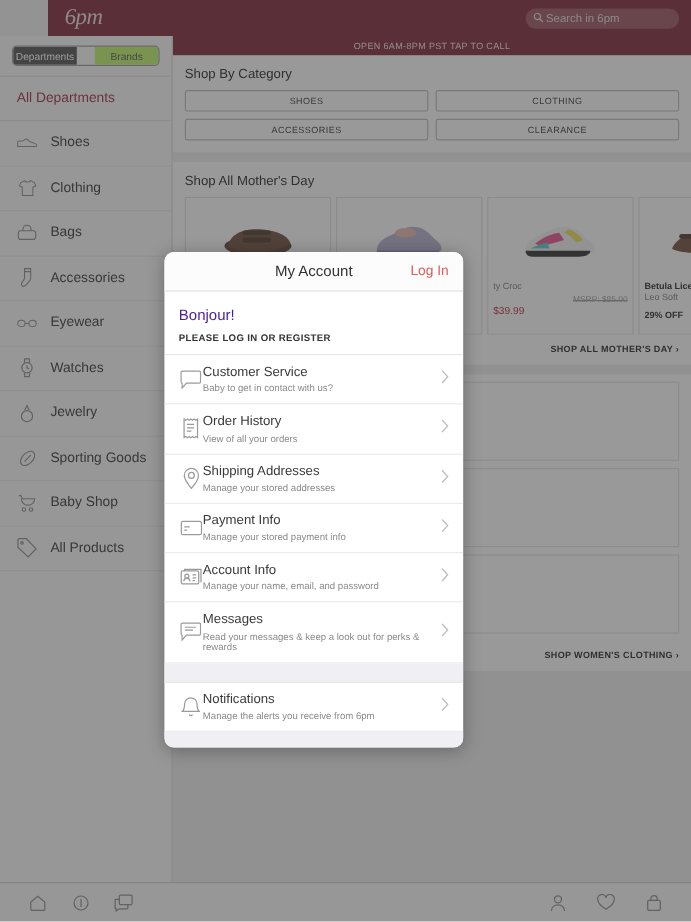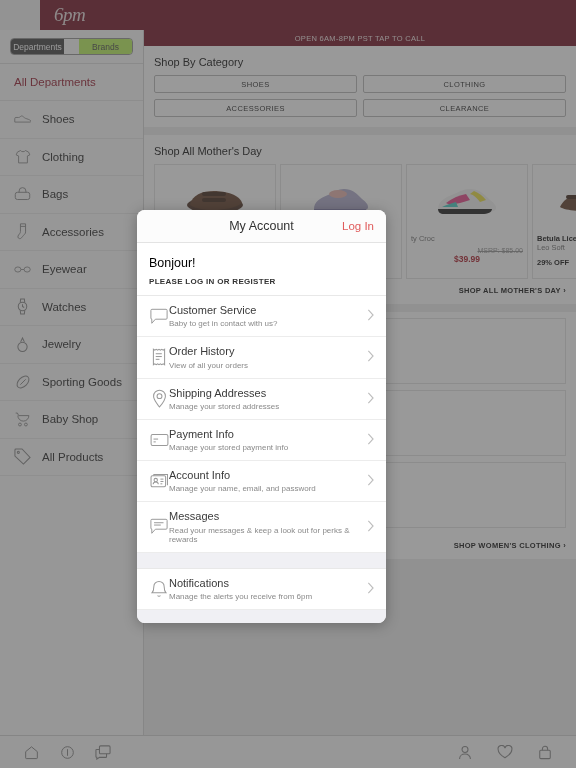--- a/index.html
+++ b/index.html
@@ -150,21 +150,21 @@
     height: 115px;
     position: relative;
   }
   .prod-img {
     height: 62px;
     display: flex; align-items: center; justify-content: center;
   }
   .prod-brand { font-size: 7.5px; font-weight: bold; color: #222; margin-top: 3px; }
   .prod-name { font-size: 7.5px; color: #777; }
   .prod-msrp { font-size: 7px; color: #999; text-align: right; text-decoration: line-through; margin-top: 4px; }
-  .prod-price { font-size: 8.5px; color: #b02a37; font-weight: bold; text-align: center; }
+  .prod-price { font-size: 8.5px; color: #b02a37; font-weight: normal; text-align: left; }
   .prod-off { font-size: 7.5px; font-weight: bold; color: #222; margin-top: 6px; }
 
   .shop-all {
     text-align: right;
     padding: 7px 10px 9px 10px;
     font-size: 7.5px; font-weight: bold;
     letter-spacing: 0.3px;
     color: #222;
   }
 
@@ -225,21 +225,21 @@
     color: #333;
   }
   .modal-login {
     margin-left: auto;
     font-size: 11.5px;
     color: #e05c5c;
     position: relative; z-index: 2;
   }
   .greet {
     font-size: 12.5px;
-    color: #000000;
+    color: #4c1d95;
     padding: 13px 12px 0 12px;
   }
   .subgreet {
     font-size: 8px;
     font-weight: bold;
     letter-spacing: 0.3px;
     color: #333;
     padding: 7px 12px 9px 12px;
     border-bottom: 1px solid #e8e8e8;
   }
@@ -267,20 +267,29 @@
 </style>
 </head>
 <body>
 
 <div id="app">
 
   <div class="base">
 
     <div class="topbar">
       <div class="logo">6pm</div>
+      <div class="search-wrap">
+        <span>
+          <svg width="9" height="9" viewBox="0 0 16 16" fill="none" stroke="#e4dada" stroke-width="1.8">
+            <circle cx="6.8" cy="6.8" r="4.6"></circle>
+              <line x1="10.3" y1="10.3" x2="14.5" y2="14.5" stroke-linecap="round"></line>
+          </svg>
+        </span>
+        <span class="search-text">Search in 6pm</span>
+      </div>
     </div>
 
     <div class="body-row">
 
       <div class="sidebar">
         <div class="segbar">
           <div class="seg">
             <div class="on">Departments</div>
             <div class="off">Brands</div>
           </div>

